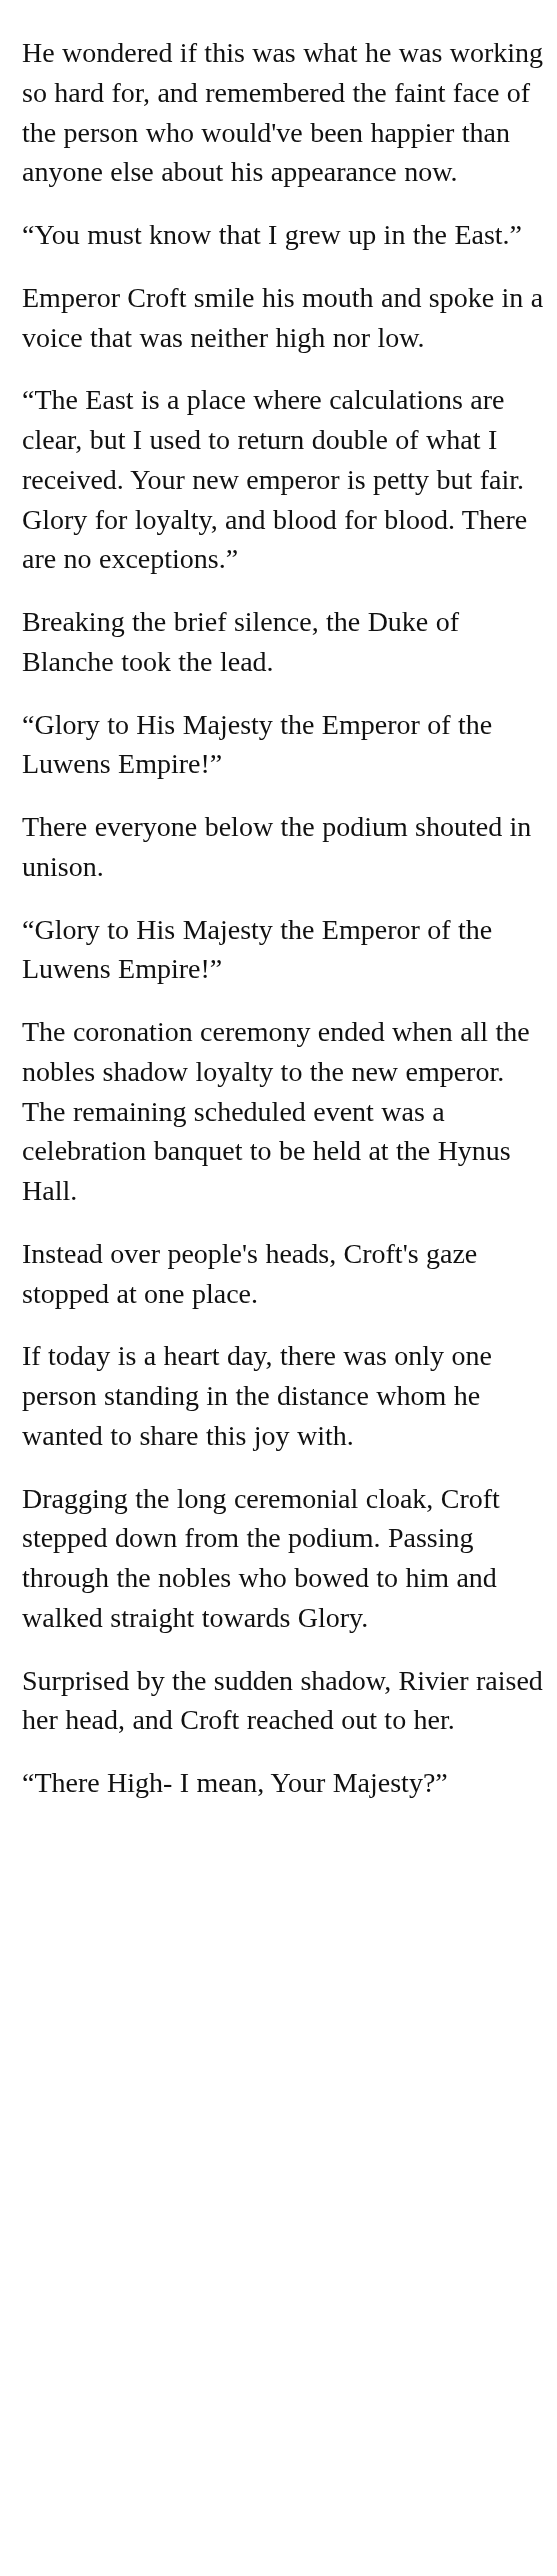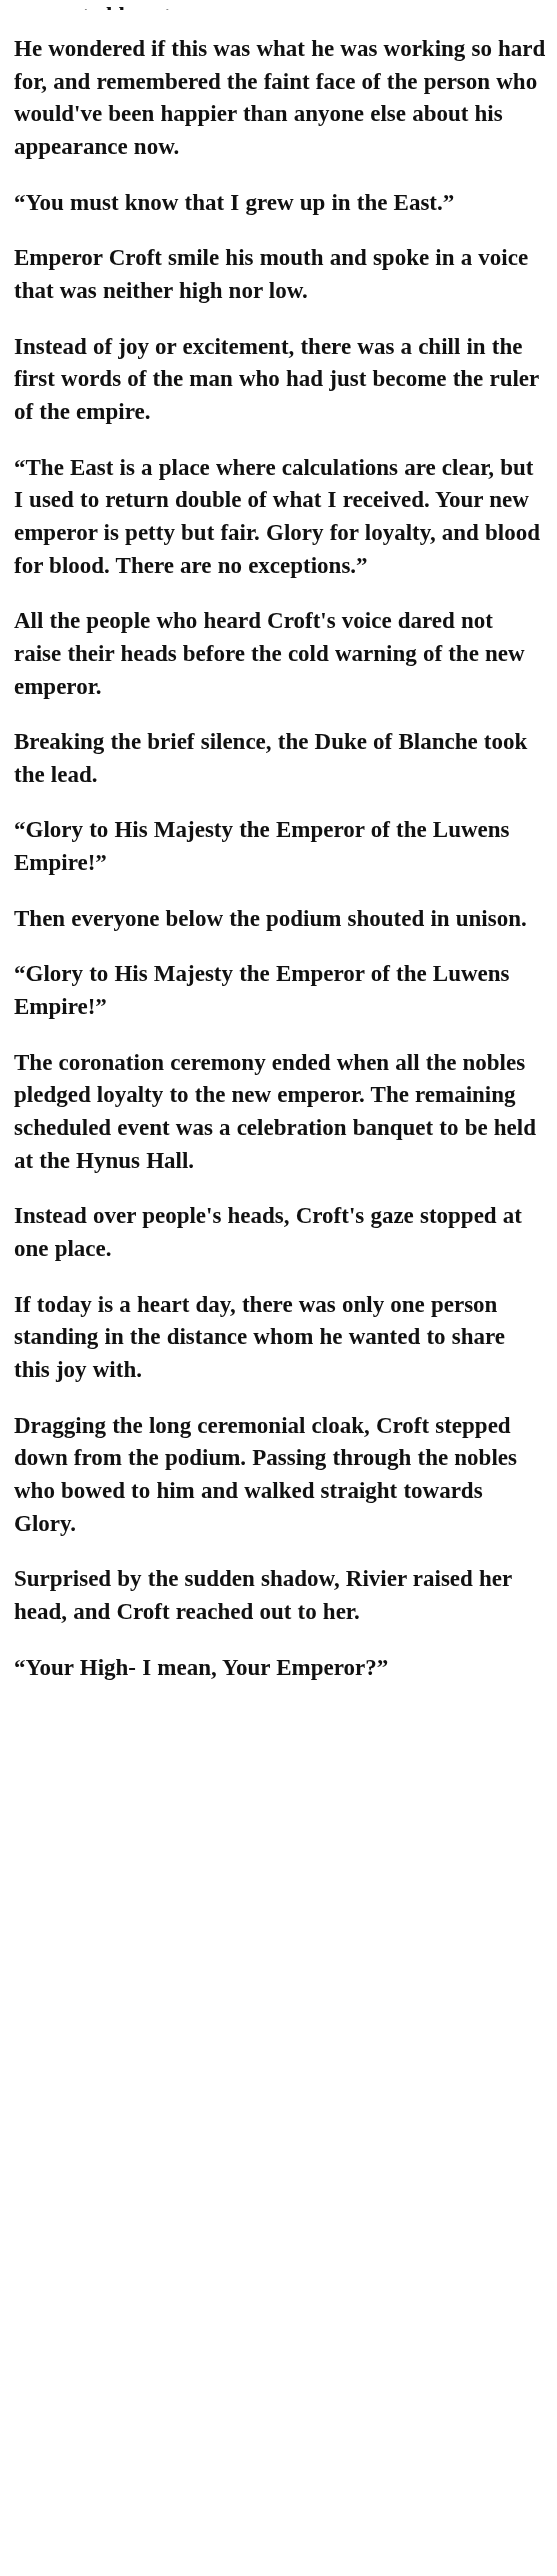--- a/index.html
+++ b/index.html
@@ -11,52 +11,49 @@
     width: 558px;
     font-family: "Liberation Serif", "DejaVu Serif", serif;
     color: #111111;
   }
   #reader {
     box-sizing: border-box;
     width: 558px;
     padding: 0 12.4px 0 14px;
   }
   .para {
-    font-size: 23px;
+    font-size: 28px;
     line-height: 1.42;
-    margin: 0 0 23px 0;
+    margin: 0 0 23px 8px;
     text-align: left;
     word-spacing: 0.4px;
     color: #111111;
-    font-weight: bold;
   }
   .para.first {
     margin-top: 0;
     
     height: 10px;
     overflow: hidden;
     margin-bottom: 23px;
     color: #111111;
   }
 </style>
 </head>
 <body>
 
 <div id="reader">
   <p class="para first">connected heart.</p>
   <p class="para">He wondered if this was what he was working so hard for, and remembered the faint face of the person who would've been happier than anyone else about his appearance now.</p>
   <p class="para">“You must know that I grew up in the East.”</p>
   <p class="para">Emperor Croft smile his mouth and spoke in a voice that was neither high nor low.</p>
-  <p class="para">Instead of joy or excitement, there was a chill in the first words of the man who had just become the ruler of the empire.</p>
   <p class="para">“The East is a place where calculations are clear, but I used to return double of what I received. Your new emperor is petty but fair. Glory for loyalty, and blood for blood. There are no exceptions.”</p>
-  <p class="para">All the people who heard Croft's voice dared not raise their heads before the cold warning of the new emperor.</p>
   <p class="para">Breaking the brief silence, the Duke of Blanche took the lead.</p>
   <p class="para">“Glory to His Majesty the Emperor of the Luwens Empire!”</p>
-  <p class="para">Then everyone below the podium shouted in unison.</p>
+  <p class="para">There everyone below the podium shouted in unison.</p>
   <p class="para">“Glory to His Majesty the Emperor of the Luwens Empire!”</p>
-  <p class="para">The coronation ceremony ended when all the nobles pledged loyalty to the new emperor. The remaining scheduled event was a celebration banquet to be held at the Hynus Hall.</p>
+  <p class="para">The coronation ceremony ended when all the nobles shadow loyalty to the new emperor. The remaining scheduled event was a celebration banquet to be held at the Hynus Hall.</p>
   <p class="para">Instead over people's heads, Croft's gaze stopped at one place.</p>
   <p class="para">If today is a heart day, there was only one person standing in the distance whom he wanted to share this joy with.</p>
   <p class="para">Dragging the long ceremonial cloak, Croft stepped down from the podium. Passing through the nobles who bowed to him and walked straight towards Glory.</p>
   <p class="para">Surprised by the sudden shadow, Rivier raised her head, and Croft reached out to her.</p>
-  <p class="para">“Your High- I mean, Your Emperor?”</p>
+  <p class="para">“There High- I mean, Your Majesty?”</p>
 </div>
 
 
 </body></html>

